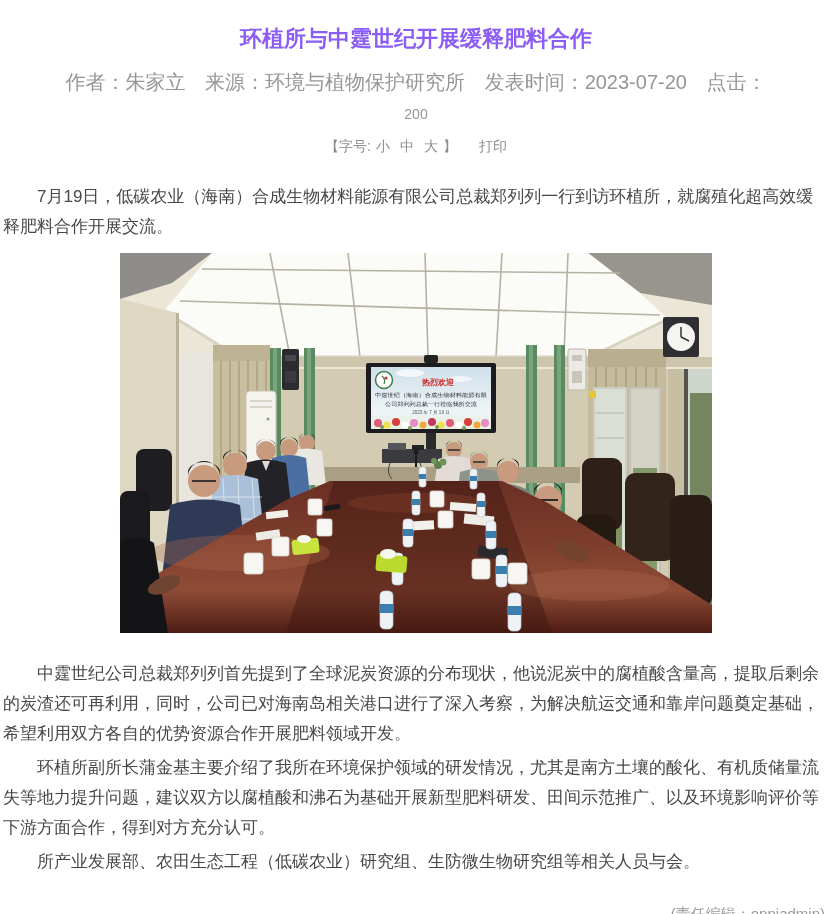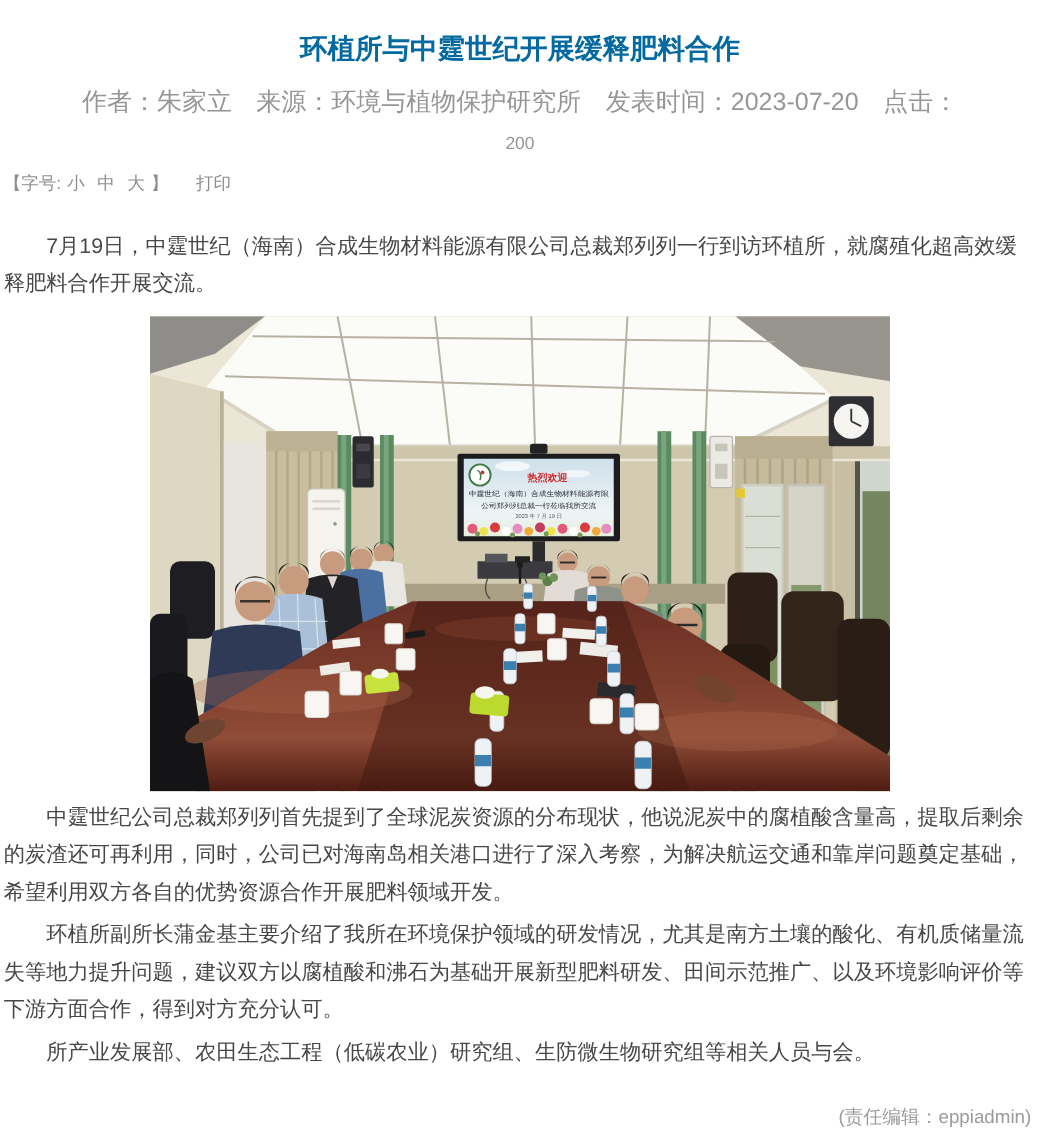--- a/index.html
+++ b/index.html
@@ -3,32 +3,32 @@
 <meta charset="utf-8">
 <style>
   html,body{margin:0;padding:0;}
   body{
     width:832px;height:914px;overflow:hidden;background:#ffffff;
     font-family:"Liberation Sans","DejaVu Sans",sans-serif;color:#454545;
   }
   .article{padding:24px 3px 0;}
   .page-title{
     text-align:center;font-size:22px;line-height:30px;font-weight:bold;
-    color:#0369a1;margin:0 0 18px;
+    color:#8b5cf6;margin:0 0 18px;
   }
   .meta-line{ text-align:center;color:#969696;font-size:20px;line-height:20px;margin:0 0 12px; }
   .meta-item{ margin:0 7px; white-space:nowrap; }
   .meta-hits{ text-align:center;color:#969696;font-size:14px;line-height:20px;margin:0 0 12px; }
-  .toolbar{ text-align:left;color:#8d8d8d;font-size:14px;line-height:20px;margin:0 0 26px; }
+  .toolbar{ text-align:center;color:#8d8d8d;font-size:14px;line-height:20px;margin:0 0 26px; }
   .fs-btn{ margin:0 5px; cursor:pointer; }
   .print-btn{ margin-left:22px; cursor:pointer; }
   .body-para{
     font-size:17px;line-height:30px;margin:0 0 4px;text-indent:2em;color:#474747;
   }
-  .photo-figure{ width:592px;margin:11px auto 6px; }
+  .photo-figure{ width:592px;margin:11px auto 26px; }
   .photo-figure svg{ display:block; }
   .editor-note{
     text-align:right;color:#9b9b9b;font-size:15px;line-height:22px;
     margin-top:26px;padding-right:4px;
   }
 </style>
 </head>
 <body>
 
 <main class="article">
@@ -40,21 +40,21 @@
     <span class="meta-item"><span>来源：</span><span>环境与植物保护研究所</span></span>
     <span class="meta-item"><span>发表时间：</span><span>2023-07-20</span></span>
     <span class="meta-item">点击：</span>
   </div>
   <div class="meta-hits">200</div>
 
   <div class="toolbar">
     <span>【字号:</span><span class="fs-btn">小</span><span class="fs-btn">中</span><span class="fs-btn">大</span><span>】</span><span class="print-btn">打印</span>
   </div>
 
-  <p class="body-para">7月19日，中霆世纪（海南）合成生物材料能源有限公司总裁郑列列一行到访环植所，就腐殖化超高效缓释肥料合作开展交流。</p>
+  <p class="body-para">7月19日，低碳农业（海南）合成生物材料能源有限公司总裁郑列列一行到访环植所，就腐殖化超高效缓释肥料合作开展交流。</p>
 
   <figure class="photo-figure">
     <svg width="592" height="380" viewBox="0 0 592 380" xmlns="http://www.w3.org/2000/svg">
       <defs>
         <linearGradient id="tableGrad" x1="0" y1="0" x2="0" y2="1">
           <stop offset="0" stop-color="#6a2f24"></stop>
           <stop offset="0.4" stop-color="#7d3d2c"></stop>
           <stop offset="0.72" stop-color="#8f4c37"></stop>
           <stop offset="1" stop-color="#4e1c13"></stop>
         </linearGradient>

